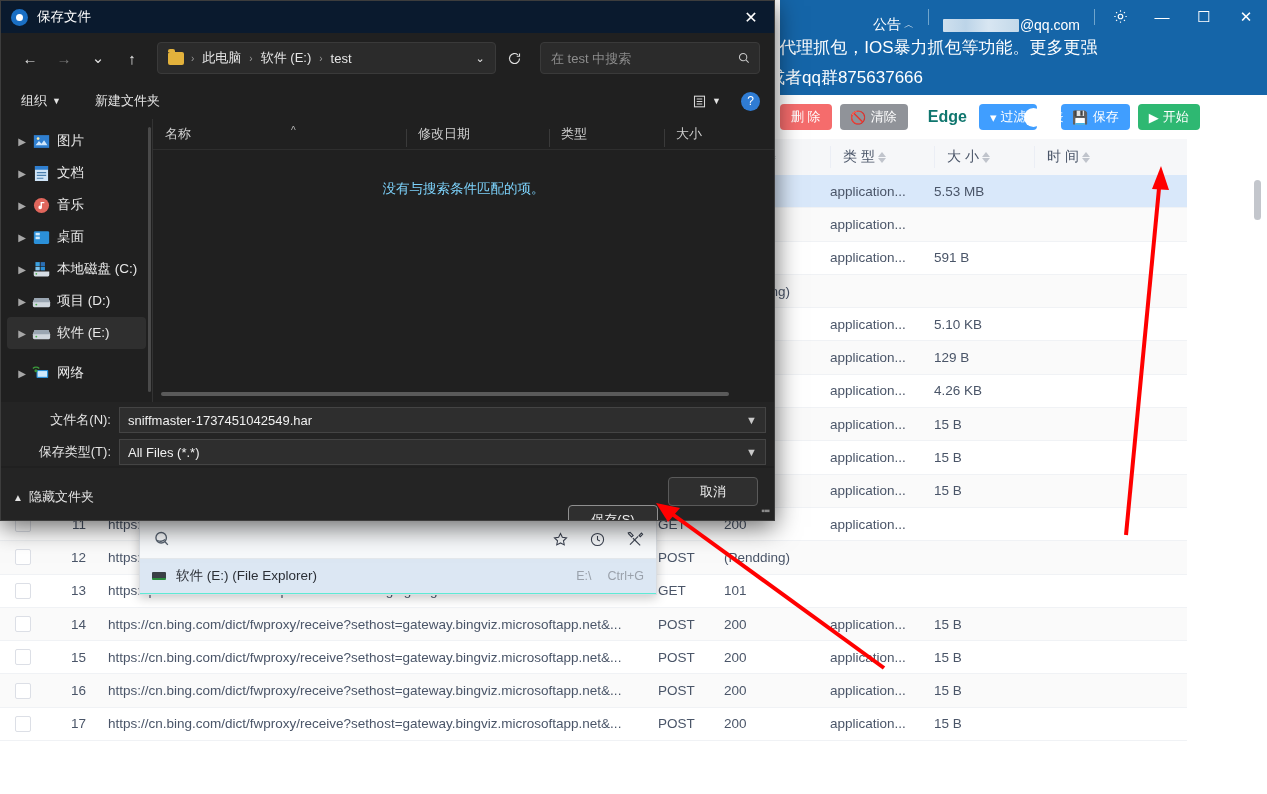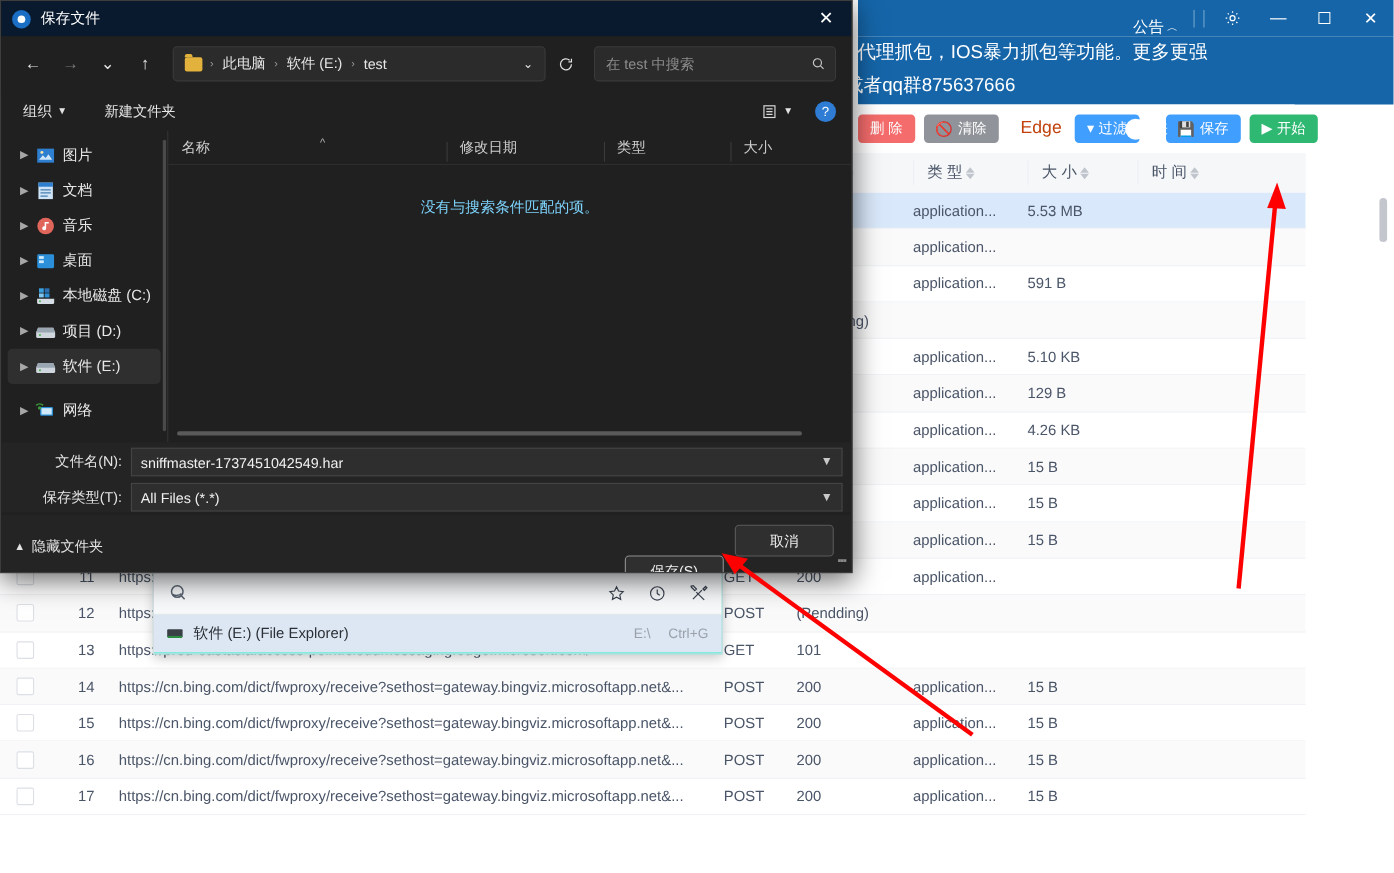--- a/index.html
+++ b/index.html
@@ -35,21 +35,21 @@
     display:flex;align-items:center;gap:8px;padding-left:0px;
   }
   .btn{border:none;border-radius:4px;font-size:13px;color:#fff;height:26px;
        display:inline-flex;align-items:center;gap:4px;padding:0 11px;cursor:pointer;
        font-family:inherit;white-space:nowrap;}
   .btn-del{background:#f56c6c;}
   .btn-clear{background:#909399;}
   .btn-filter{background:#409eff;}
   .btn-save{background:#409eff;}
   .btn-start{background:#2eb872;}
-  .link-edge{color:#c2410c;font-size:16px;font-weight:normal;padding:0 4px;cursor:pointer;text-align:right;}
+  .link-edge{color:#0f766e;font-size:16px;font-weight:bold;padding:0 4px;cursor:pointer;text-align:right;}
   .vsep{width:1px;height:20px;background:#e4e7ed;}
   .switch{width:46px;height:23px;border-radius:12px;background:#2ac06d;position:relative;cursor:pointer;display:inline-block;}
   .switch .sw-label{position:absolute;left:6px;top:3px;font-size:12px;color:#fff;}
   .switch .knob{position:absolute;right:2px;top:2px;width:19px;height:19px;border-radius:50%;background:#fff;}
 
   
   .app-thead{
     position:absolute;left:0px;top:139px;width:1187px;height:36px;background:#f6f7f9;
     border-bottom:1px solid #ebeef5;display:flex;align-items:center;color:#4a5568;font-size:14px;
   }
@@ -163,20 +163,24 @@
 <body>
 
 <div id="app-root">
 
   <div class="app-titlebar">
     <div class="tb-item">
       <span>公告</span>
       <span style="font-size:10px;margin-left:3px;">︿</span>
     </div>
     <div class="tb-sep"></div>
+    <div class="tb-item">
+      <span class="redact"></span>
+      <span>@qq.com</span>
+    </div>
     <div class="tb-sep"></div>
     <div class="win-btn">
       <svg class="gear-ico" viewBox="0 0 24 24" fill="none" stroke="#ffffff" stroke-width="1.6">
         <circle cx="12" cy="12" r="3.2"></circle>
         <path d="M12 3.2v2M12 19v1.8M3.2 12h2M19 12h1.8M5.8 5.8l1.4 1.4M16.8 16.8l1.4 1.4M18.2 5.8l-1.4 1.4M7.2 16.8l-1.4 1.4"></path>
       </svg>
     </div>
     <div class="win-btn">—</div>
     <div class="win-btn">☐</div>
     <div class="win-btn">✕</div>

